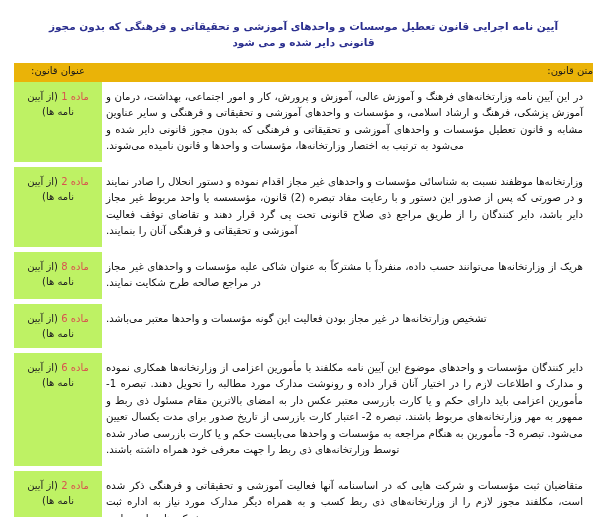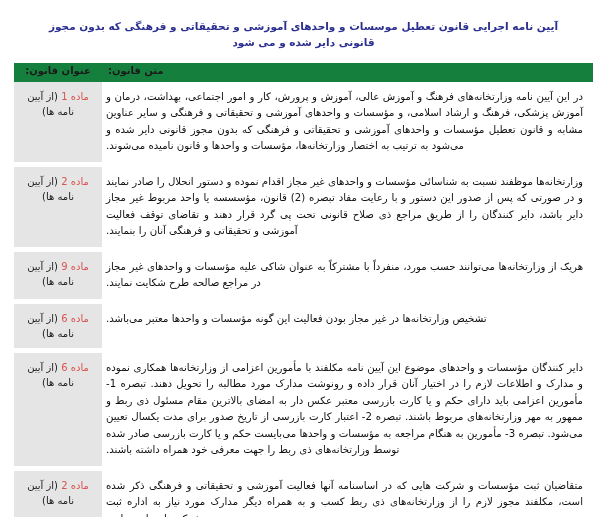--- a/index.html
+++ b/index.html
@@ -36,39 +36,39 @@
     width: 100%;
     border-collapse: collapse;
     table-layout: fixed;
     direction: rtl;
   }
   table.law-table col.col-title { width: 88px; }
   table.law-table col.col-text  { width: auto; }
 
   .law-table th {
     font-size: 10px;
-    font-weight: bold;
+    font-weight: normal;
     color: #1a1a1a;
     padding: 2px 6px 6px 6px;
     text-align: center;
     vertical-align: bottom;
-    background: #15803d;
+    background: #eab308;
     border: none;
   }
   .law-table th.th-text {
-    text-align: left;
+    text-align: right;
     padding-right: 0;
   }
   .law-table td {
     vertical-align: top;
     border: none;
     padding: 0;
   }
   td.cell-title {
-    background: #e5e5e5;
+    background: #bef264;
     font-size: 10px;
     line-height: 1.5;
     text-align: center;
     padding: 7px 6px 7px 6px;
     color: #222222;
   }
   .article-no {
     color: #d9534f;
     font-weight: normal;
   }
@@ -128,23 +128,23 @@
           <span class="article-no">ماده 2</span>
           <span>(از آیین نامه ها)</span>
         </td>
       </tr>
       <tr class="spacer-row">
           <td></td>
           <td></td>
         </tr>
 
       <tr>
-        <td class="cell-text">هریک از وزارتخانه‌ها می‌توانند حسب مورد، منفرداً با مشترکاً به عنوان شاکی علیه مؤسسات و واحدهای غیر مجاز در مراجع صالحه طرح شکایت نمایند.</td>
+        <td class="cell-text">هریک از وزارتخانه‌ها می‌توانند حسب داده، منفرداً با مشترکاً به عنوان شاکی علیه مؤسسات و واحدهای غیر مجاز در مراجع صالحه طرح شکایت نمایند.</td>
         <td class="cell-title">
-          <span class="article-no">ماده 9</span>
+          <span class="article-no">ماده 8</span>
           <span>(از آیین نامه ها)</span>
         </td>
       </tr>
       <tr class="spacer-row">
           <td></td>
           <td></td>
         </tr>
 
       <tr>
         <td class="cell-text">تشخیص وزارتخانه‌ها در غیر مجاز بودن فعالیت این گونه مؤسسات و واحدها معتبر می‌باشد.</td>

